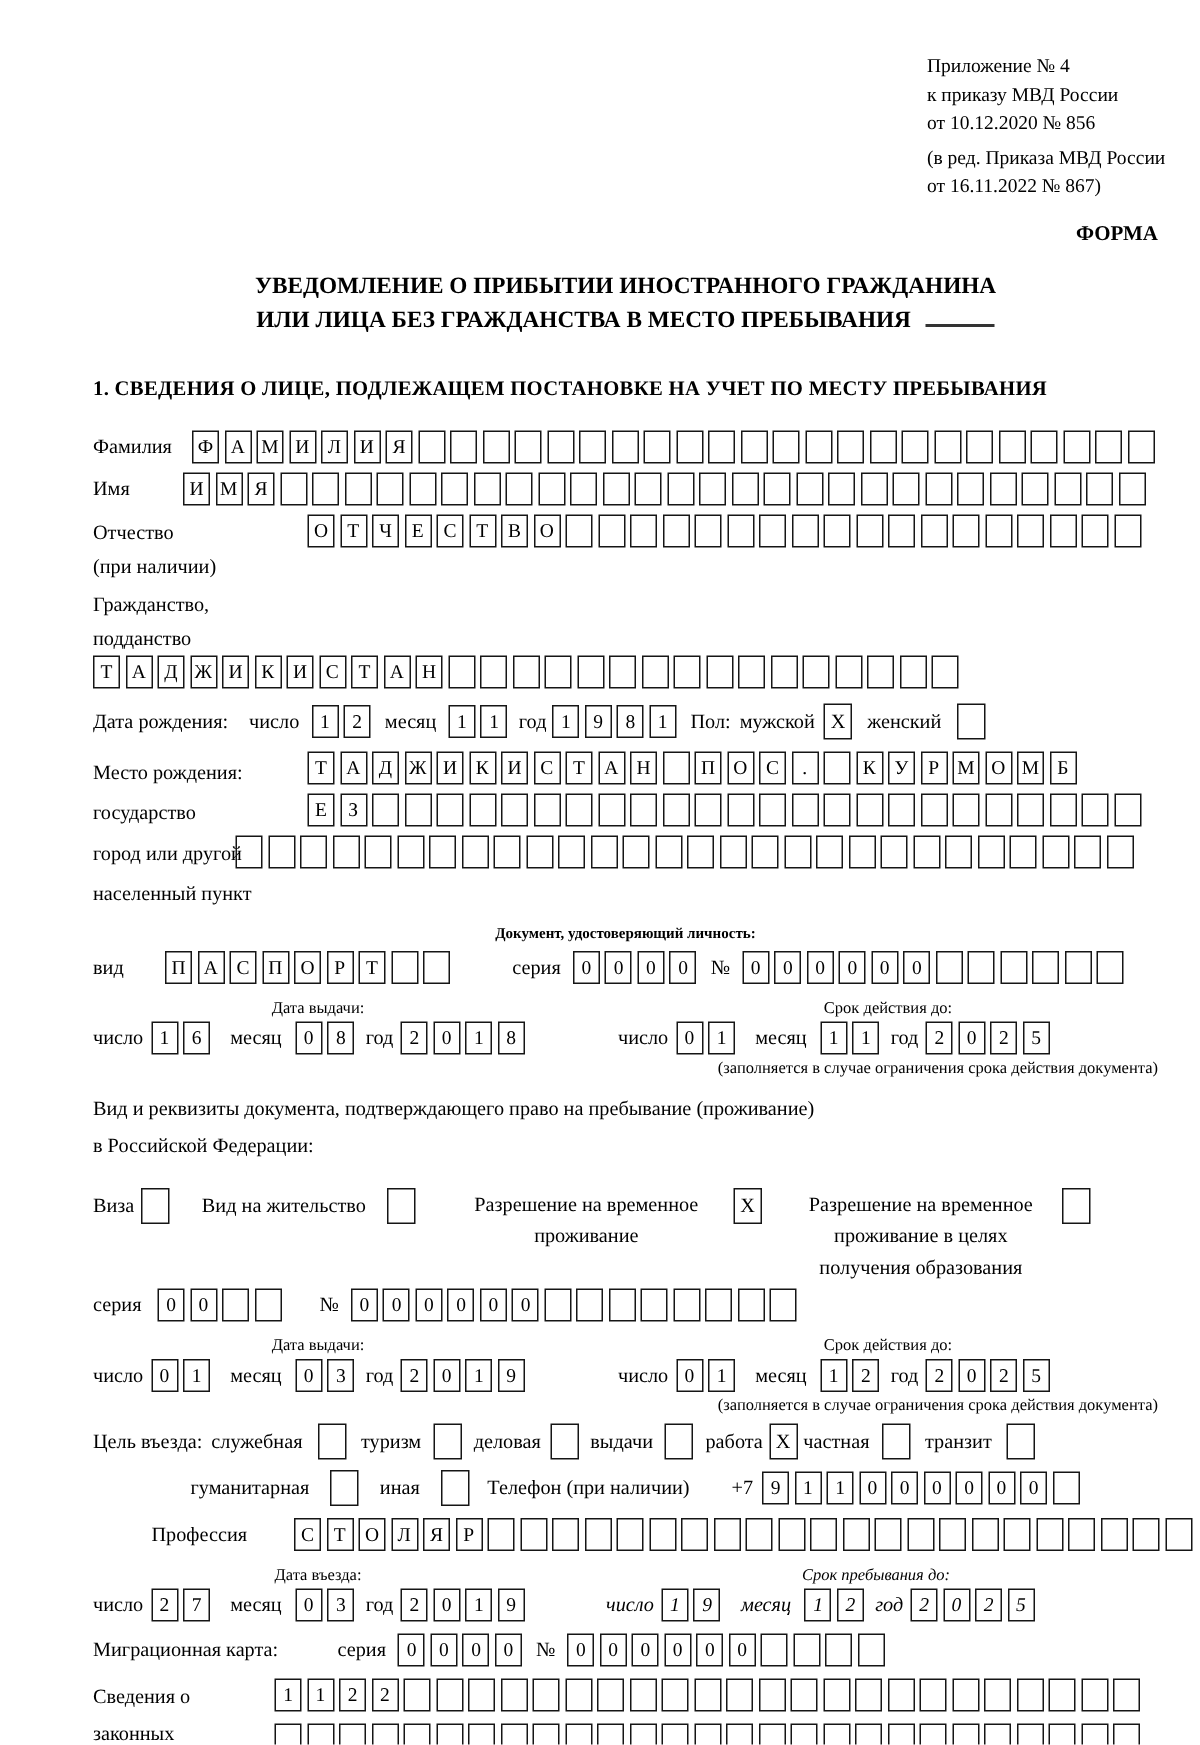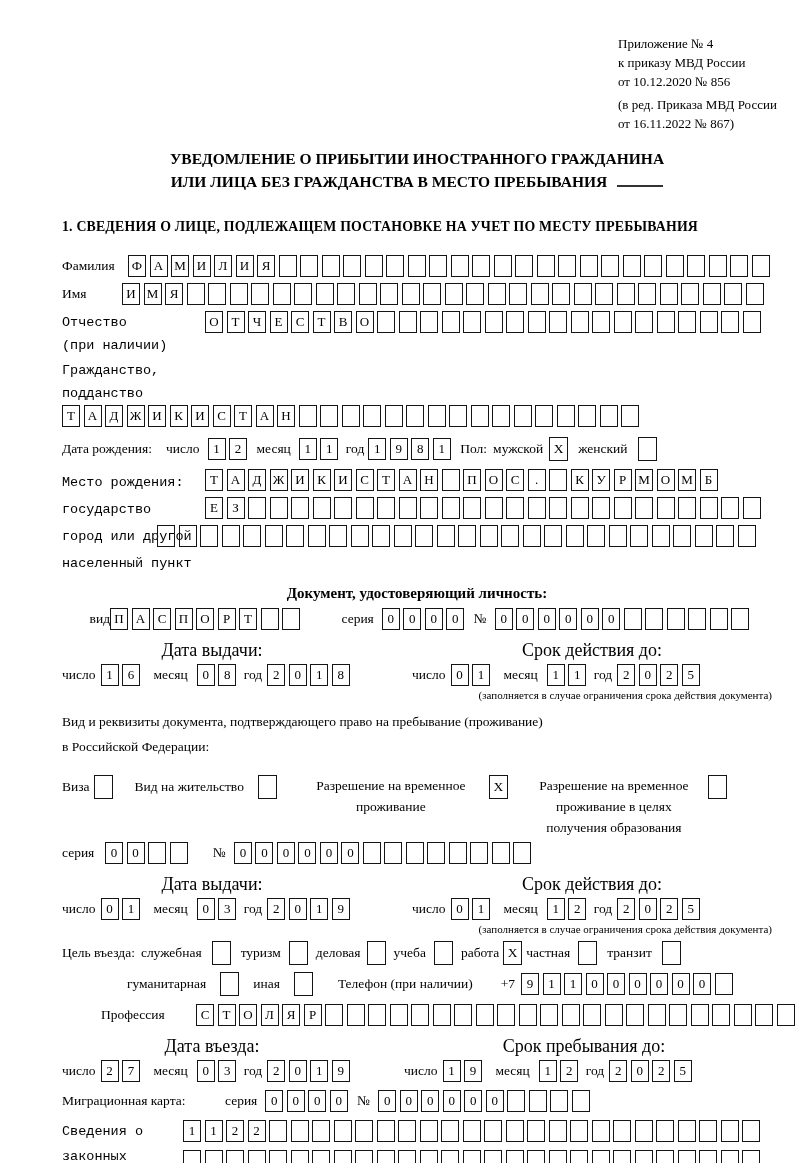--- a/index.html
+++ b/index.html
@@ -14,49 +14,50 @@
   .blank-line{display:inline-block;width:46px;border-bottom:2px solid #333;height:12px;margin-left:10px;}
   .section-head{font-weight:bold;font-size:13.8px;margin-top:26px;letter-spacing:.2px;}
   
   .cells{display:flex;flex-wrap:nowrap;}
   .cell{display:inline-block;box-sizing:border-box;width:18px;height:22px;border:1.6px solid #151515;
         margin-right:3.5px;text-align:center;font-size:13px;line-height:19px;flex:0 0 auto;}
   .checkbox{display:inline-block;box-sizing:border-box;width:19px;height:24px;border:1.6px solid #151515;
         text-align:center;font-size:13.5px;line-height:21px;vertical-align:middle;flex:0 0 auto;}
   .row{display:flex;align-items:flex-start;margin-top:6px;}
   .lbl{flex:0 0 auto;line-height:22px;}
-  .lblblock{flex:0 0 auto;line-height:23px;font-family:Liberation Mono, monospace;}
+  .lblblock{flex:0 0 auto;line-height:23px;}
   .inl{display:flex;align-items:center;}
   .gap4{margin-left:4px;} .gap6{margin-left:6px;} .gap8{margin-left:8px;}
   .gap10{margin-left:10px;} .gap14{margin-left:14px;}
   
   .dgrow{display:flex;margin-top:10px;}
-  .dg-head{text-align:center;font-size:18px;margin-bottom:3px;}
+  .dg-head{text-align:center;font-size:11px;margin-bottom:3px;}
   .dg-date{display:flex;align-items:center;}
   .dg-date .lbl{margin-right:5px;}
   .dg-note{font-size:11px;margin-top:3px;text-align:right;}
   .mt10{margin-top:10px;}
-  .center-bold{text-align:center;font-weight:bold;font-size:15px;margin-top:8px;}
+  .center-bold{text-align:center;font-weight:bold;font-size:10px;margin-top:8px;}
   .opt-lines{text-align:center;line-height:21px;}
 </style>
 </head>
 <body>
 
 <div class="page">
 
   <div class="hdr">
     <div>Приложение № 4</div>
     <div>к приказу МВД России</div>
     <div>от 10.12.2020 № 856</div>
     <div class="hdr-note">
       <div>(в ред. Приказа МВД России</div>
       <div>от 16.11.2022 № 867)</div>
     </div>
   </div>
 
+  <div class="forma">ФОРМА</div>
 
   <div class="title">
     <div>УВЕДОМЛЕНИЕ О ПРИБЫТИИ ИНОСТРАННОГО ГРАЖДАНИНА</div>
     <div><span>ИЛИ ЛИЦА БЕЗ ГРАЖДАНСТВА В МЕСТО ПРЕБЫВАНИЯ</span><span class="blank-line"></span></div>
   </div>
 
   <div class="section-head">1. СВЕДЕНИЯ О ЛИЦЕ, ПОДЛЕЖАЩЕМ ПОСТАНОВКЕ НА УЧЕТ ПО МЕСТУ ПРЕБЫВАНИЯ</div>
 
   <div class="row" style="margin-top:20px;">
     <span class="lbl" style="width:66px;">Фамилия</span>
@@ -318,21 +319,21 @@
           <span class="cell"></span>
           <span class="cell"></span>
           <span class="cell"></span>
         </span>
     </span>
   </div>
 
   <div class="center-bold">Документ, удостоверяющий личность:</div>
 
   <div class="row inl">
-    <span class="lbl" style="width:48px;text-align:right;">вид</span>
+    <span class="lbl" style="width:48px;">вид</span>
     <span class="cells">
         <span class="cell">П</span>
         <span class="cell">А</span>
         <span class="cell">С</span>
         <span class="cell">П</span>
         <span class="cell">О</span>
         <span class="cell">Р</span>
         <span class="cell">Т</span>
         <span class="cell"></span>
         <span class="cell"></span>
@@ -516,35 +517,35 @@
   </div>
 
   <div class="row inl" style="margin-top:6px;">
     <span class="lbl">Цель въезда:</span>
     <span class="lbl gap6">служебная</span>
     <span class="checkbox gap10"></span>
     <span class="lbl gap10">туризм</span>
     <span class="checkbox gap8"></span>
     <span class="lbl gap8">деловая</span>
     <span class="checkbox gap6"></span>
-    <span class="lbl gap8">учеба</span>
+    <span class="lbl gap8">выдачи</span>
     <span class="checkbox gap8"></span>
     <span class="lbl gap8">работа</span>
     <span class="checkbox gap4">X</span>
     <span class="lbl gap4">частная</span>
     <span class="checkbox gap8"></span>
     <span class="lbl gap10">транзит</span>
     <span class="checkbox gap10"></span>
   </div>
   <div class="row inl" style="margin-top:7px;margin-left:65px;">
     <span class="lbl">гуманитарная</span>
     <span class="checkbox gap14"></span>
     <span class="lbl gap14">иная</span>
     <span class="checkbox gap14"></span>
-    <span class="lbl" style="margin-left:25px;text-align:right;">Телефон (при наличии)</span>
+    <span class="lbl" style="margin-left:12px;text-align:right;">Телефон (при наличии)</span>
     <span class="lbl" style="margin-left:28px;">+7</span>
     <span class="cells gap6">
         <span class="cell">9</span>
         <span class="cell">1</span>
         <span class="cell">1</span>
         <span class="cell">0</span>
         <span class="cell">0</span>
         <span class="cell">0</span>
         <span class="cell">0</span>
         <span class="cell">0</span>
@@ -603,21 +604,21 @@
           </span>
         <span class="lbl gap4">год</span>
         <span class="cells">
             <span class="cell">2</span>
             <span class="cell">0</span>
             <span class="cell">1</span>
             <span class="cell">9</span>
           </span>
       </div>
     </div>
-    <div style="width:360px;margin-left:42px;">
+    <div style="width:360px;margin-left:42px;font-style:italic;">
       <div class="dg-head">Срок пребывания до:</div>
       <div class="dg-date">
         <span class="lbl">число</span>
         <span class="cells">
             <span class="cell">1</span>
             <span class="cell">9</span>
           </span>
         <span class="lbl gap10">месяц</span>
         <span class="cells gap4">
             <span class="cell">1</span>

